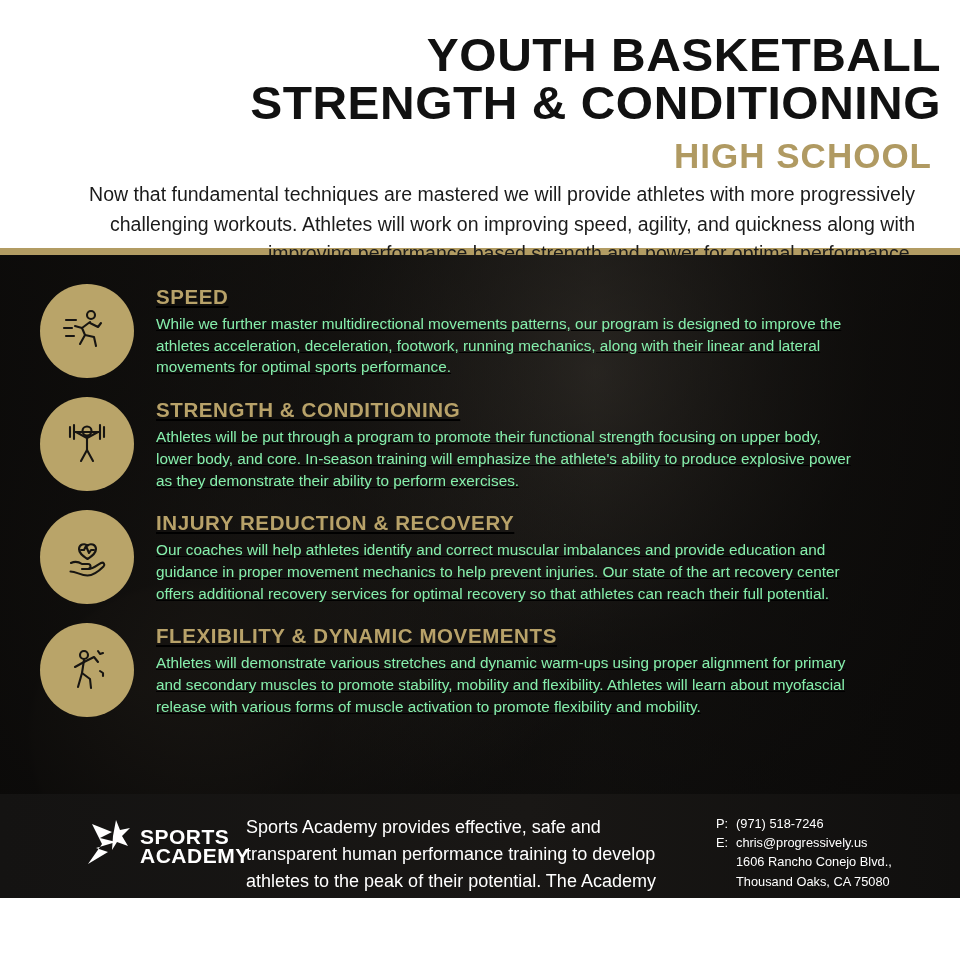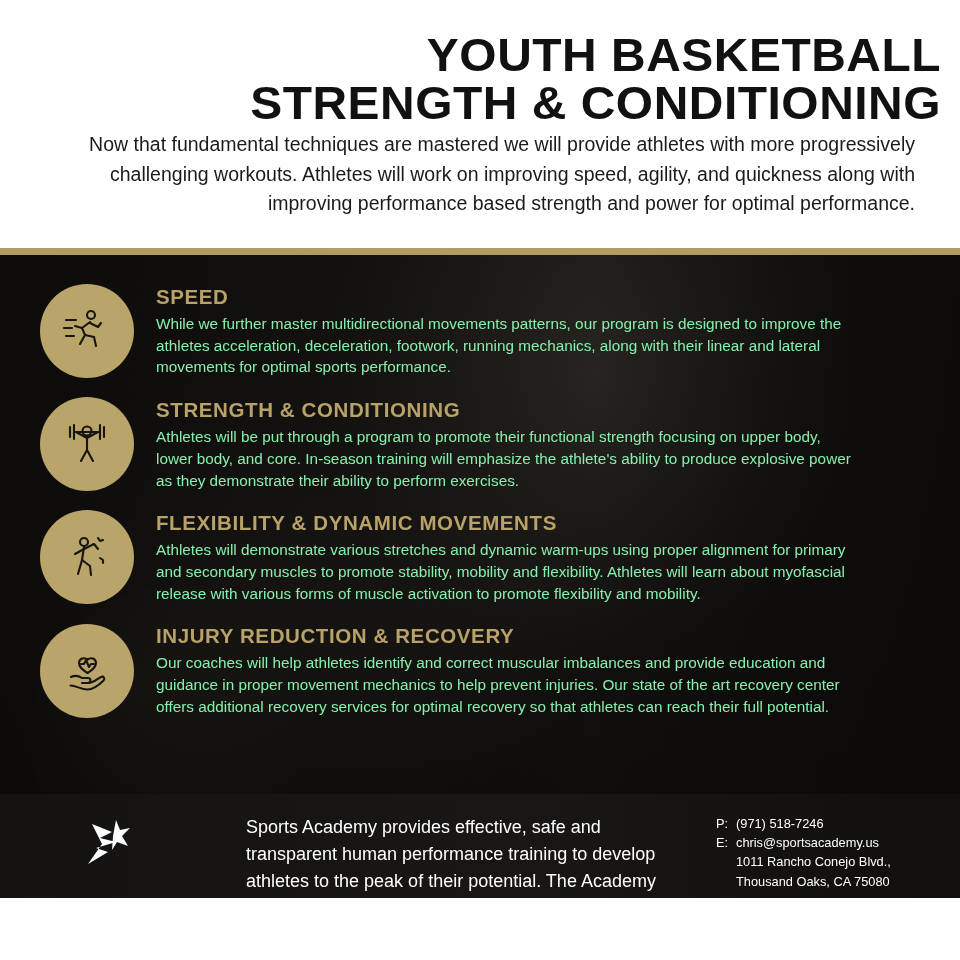--- a/index.html
+++ b/index.html
@@ -83,22 +83,23 @@
     position: absolute; inset: 0;
     background: linear-gradient(90deg, rgba(10,9,8,0.92) 0%, rgba(10,9,8,0.72) 38%, rgba(10,9,8,0.55) 62%, rgba(10,9,8,0.88) 100%);
   }
 
   .features {
     position: relative;
     padding: 26px 40px 0 40px;
   }
   .feature {
     display: flex;
-    align-items: flex-end;
+    align-items: center;
     margin-bottom: 16px;
+    text-decoration: underline;
   }
   .feature:last-child { margin-bottom: 0; }
   .icon-circle {
     flex: 0 0 auto;
     width: 94px; height: 94px;
     border-radius: 50%;
     background: #b9a469;
     display: flex;
     align-items: center;
     justify-content: center;
@@ -172,20 +173,21 @@
   .contact-val { }
 </style>
 </head>
 <body>
 
 <div class="page">
 
   <div class="top">
     <div class="title-line title-1">YOUTH BASKETBALL</div>
     <div class="title-line title-2">STRENGTH &amp; CONDITIONING</div>
+    <div class="subtitle">HIGH SCHOOL</div>
     <p class="intro">Now that fundamental techniques are mastered we will provide athletes with more progressively challenging workouts. Athletes will work on improving speed, agility, and quickness along with improving performance based strength and power for optimal performance.</p>
   </div>
 
   <div class="divider"></div>
 
   <div class="dark">
     <div class="bg-photo"></div>
     <div class="bg-ball"></div>
     <div class="bg-vignette"></div>
 
@@ -220,79 +222,83 @@
           </svg>
         </div>
         <div class="feature-body">
           <div class="feature-title">STRENGTH &amp; CONDITIONING</div>
           <div class="feature-text">Athletes will be put through a program to promote their functional strength focusing on upper body, lower body, and core. In-season training will emphasize the athlete's ability to produce explosive power as they demonstrate their ability to perform exercises.</div>
         </div>
       </div>
 
       <div class="feature">
         <div class="icon-circle">
+          <svg width="56" height="56" viewBox="0 0 56 56" fill="none" stroke="#171512" stroke-width="2.1" stroke-linecap="round" stroke-linejoin="round">
+            <path d="M20 20 a5 5 0 0 1 8.5 -3.3 A5 5 0 0 1 37 20 c0 5 -8.5 10 -8.5 10 S20 25 20 20 z"></path>
+            <path d="M22 21 h3 l2 -4 l3 7 l2 -3 h3"></path>
+            <path d="M12 34 c4 -2 8 -1 11 1 h6 a2.5 2.5 0 0 1 0 5 h-6"></path>
+            <path d="M29 40 c6 0 9 -4 13 -6 c2.5 -1.2 4.5 1.5 2.5 3.5 c-4 4 -10 9 -16 9 c-7 0 -11 -4 -17 -4"></path>
+          </svg>
+        </div>
+        <div class="feature-body">
+          <div class="feature-title">INJURY REDUCTION &amp; RECOVERY</div>
+          <div class="feature-text">Our coaches will help athletes identify and correct muscular imbalances and provide education and guidance in proper movement mechanics to help prevent injuries. Our state of the art recovery center offers additional recovery services for optimal recovery so that athletes can reach their full potential.</div>
+        </div>
+      </div>
+
+      <div class="feature">
+        <div class="icon-circle">
           <svg width="54" height="54" viewBox="0 0 54 54" fill="none" stroke="#171512" stroke-width="2.1" stroke-linecap="round" stroke-linejoin="round">
             <circle cx="24" cy="12" r="4"></circle>
             <path d="M24 17 L22 30 L18 44"></path>
             <path d="M22 30 L30 36 L31 45"></path>
             <path d="M24 19 L34 14 L38 19"></path>
             <path d="M24 19 L15 24"></path>
             <path d="M38 8 l2 3 l3 -1 M40 28 l3 2 l0 3"></path>
           </svg>
         </div>
         <div class="feature-body">
           <div class="feature-title">FLEXIBILITY &amp; DYNAMIC MOVEMENTS</div>
           <div class="feature-text">Athletes will demonstrate various stretches and dynamic warm-ups using proper alignment for primary and secondary muscles to promote stability, mobility and flexibility. Athletes will learn about myofascial release with various forms of muscle activation to promote flexibility and mobility.</div>
         </div>
       </div>
 
-      <div class="feature">
-        <div class="icon-circle">
-          <svg width="56" height="56" viewBox="0 0 56 56" fill="none" stroke="#171512" stroke-width="2.1" stroke-linecap="round" stroke-linejoin="round">
-            <path d="M20 20 a5 5 0 0 1 8.5 -3.3 A5 5 0 0 1 37 20 c0 5 -8.5 10 -8.5 10 S20 25 20 20 z"></path>
-            <path d="M22 21 h3 l2 -4 l3 7 l2 -3 h3"></path>
-            <path d="M12 34 c4 -2 8 -1 11 1 h6 a2.5 2.5 0 0 1 0 5 h-6"></path>
-            <path d="M29 40 c6 0 9 -4 13 -6 c2.5 -1.2 4.5 1.5 2.5 3.5 c-4 4 -10 9 -16 9 c-7 0 -11 -4 -17 -4"></path>
-          </svg>
-        </div>
-        <div class="feature-body">
-          <div class="feature-title">INJURY REDUCTION &amp; RECOVERY</div>
-          <div class="feature-text">Our coaches will help athletes identify and correct muscular imbalances and provide education and guidance in proper movement mechanics to help prevent injuries. Our state of the art recovery center offers additional recovery services for optimal recovery so that athletes can reach their full potential.</div>
-        </div>
-      </div>
-
     </div>
   </div>
 
   <div class="footer">
     <div class="footer-bg"></div>
 
     <div class="logo-wrap">
       <div class="logo-mark">
         <svg width="46" height="52" viewBox="0 0 46 52" fill="#ffffff">
           <polygon points="6,6 26,14 14,20 30,24 10,30 22,34 2,46 16,26"></polygon>
           <polygon points="30,2 34,12 44,10 36,18 42,28 31,24 26,32 27,18"></polygon>
         </svg>
       </div>
+      <div class="logo-text">
+        <div class="l1">SPORTS</div>
+        <div class="l2">ACADEMY</div>
+      </div>
     </div>
 
     <div class="footer-desc">Sports Academy provides effective, safe and transparent human performance training to develop athletes to the peak of their potential. The Academy enlists diverse experts to support youth, amateur and elite athletes with a full-circle approach that includes body, performance and cognitive training.</div>
 
     <div class="footer-contact">
       <div class="contact-row">
         <span class="contact-key">P:</span>
         <span class="contact-val">(971) 518-7246</span>
       </div>
       <div class="contact-row">
         <span class="contact-key">E:</span>
-        <span class="contact-val">chris@sportsacademy.us</span>
+        <span class="contact-val">chris@progressively.us</span>
       </div>
       <div class="contact-row">
         <span class="contact-key"></span>
-        <span class="contact-val">1011 Rancho Conejo Blvd.,</span>
+        <span class="contact-val">1606 Rancho Conejo Blvd.,</span>
       </div>
       <div class="contact-row">
         <span class="contact-key"></span>
         <span class="contact-val">Thousand Oaks, CA 75080</span>
       </div>
     </div>
   </div>
 
 </div>
 

